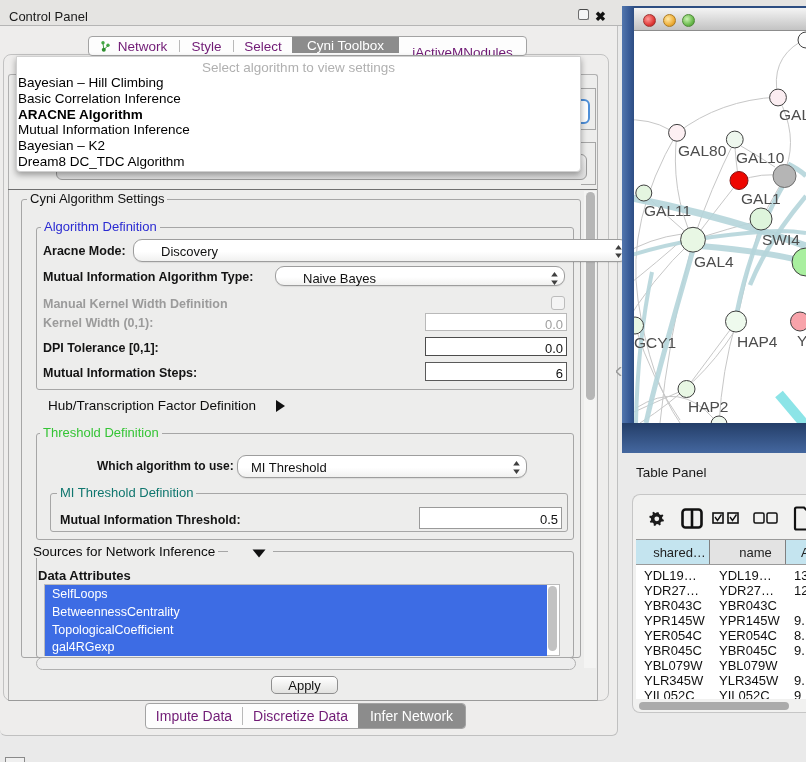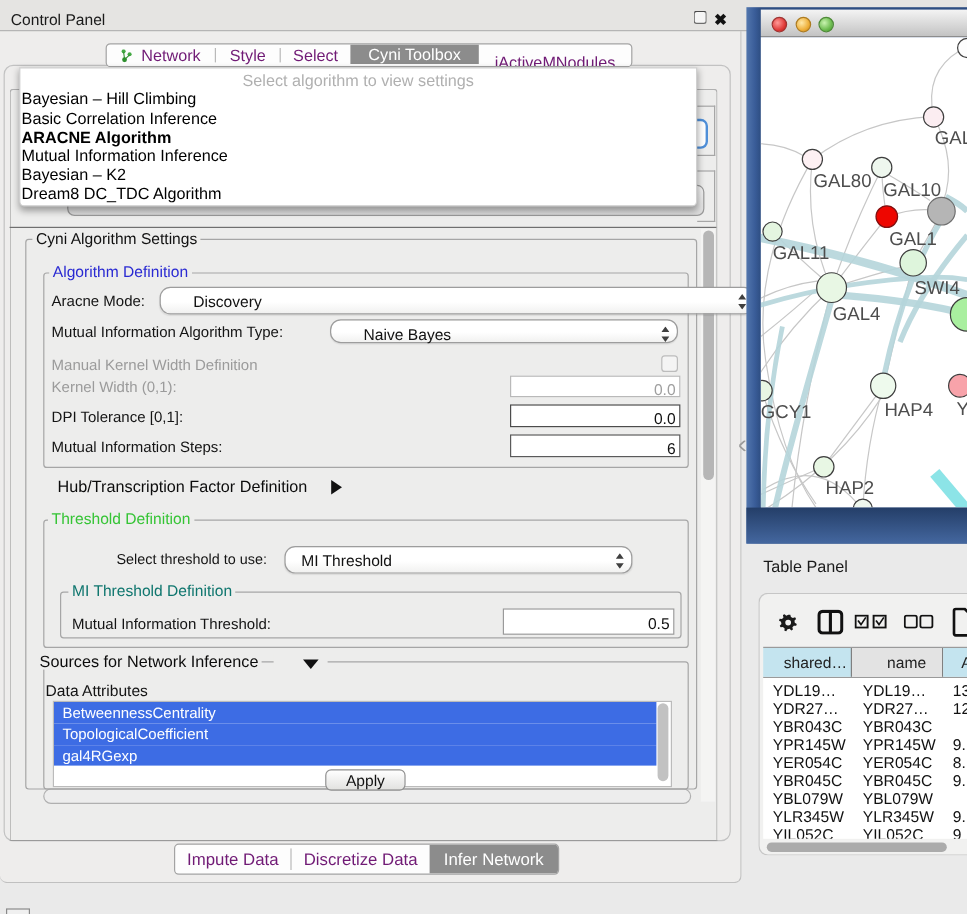--- a/index.html
+++ b/index.html
@@ -33,36 +33,36 @@
 .frag{position:absolute;}
 
 #vp-topline{left:8px;top:189px;width:589px;height:1px;background:#6f6f6f;}
 #vsb-track{left:584px;top:191px;width:12px;height:477px;background:#f4f4f3;}
 #vsb-thumb{left:586px;top:192px;width:9px;height:208px;background:#b6b6b6;border-radius:5px;}
 #hsb{left:36px;top:657px;width:540px;height:13px;border:1px solid #b0b0b0;
   border-radius:7px;background:#ededed;}
 
 .group{position:absolute;border:1px solid #a6a6a6;border-radius:3px;}
 .gtitle{position:absolute;background:#ededec;padding:0 3px;font-size:13px;line-height:13px;}
-label{position:absolute;font-size:12.5px;font-weight:normal;color:#141414;white-space:nowrap;}
+label{position:absolute;font-size:12.5px;font-weight:bold;color:#141414;white-space:nowrap;}
 label.dis{color:#9b9b9b;}
 .combo{position:absolute;background:linear-gradient(#ffffff 55%,#f1f1f0);
   border:1px solid #9d9d9d;border-radius:9px;box-shadow:0 1px 1px rgba(0,0,0,0.08);}
 .combo span{position:absolute;left:27px;top:4px;font-size:13px;color:#111;}
 .combo .arr{position:absolute;right:6px;top:5px;width:7px;}
 .field{position:absolute;background:#fff;border:1px solid #9a9a9a;
   font-size:13px;color:#111;text-align:right;padding:3px 3px 0 0;}
 .field.dis{color:#9f9f9f;border-color:#b9b9b9;}
 
 #datalist{left:44px;top:584px;width:516px;height:72px;background:#fff;border:1px solid #bbb;}
 .lrow{height:17.8px;width:502px;background:#3d6ce4;color:#fff;font-size:12.5px;
   padding:2px 0 0 7px;white-space:nowrap;overflow:hidden;}
 #list-sb{left:548px;top:586px;width:9px;height:65px;background:#c2c2c2;border-radius:5px;}
 
-#apply{left:271px;top:641px;width:67px;height:18px;background:linear-gradient(#ffffff,#e2e2e0);
+#apply{left:271px;top:676px;width:67px;height:18px;background:linear-gradient(#ffffff,#e2e2e0);
   border:1px solid #8f8f8f;border-radius:5px;font-size:13px;color:#111;
   text-align:center;padding-top:1px;}
 
 #popup{left:16px;top:56px;width:565px;height:116px;background:#fff;
   border:1px solid #d0d0d0;border-radius:0 0 4px 4px;
   box-shadow:0 3px 6px rgba(0,0,0,0.35);z-index:50;}
 #popup .hint{position:absolute;top:3px;width:100%;text-align:center;
   font-size:13.5px;color:#b0b0b0;}
 #popup .it{position:absolute;left:1px;font-size:13.5px;color:#000;white-space:nowrap;}
 
@@ -152,40 +152,41 @@
   <label style="left:43px;top:366px;">Mutual Information Steps:</label>
   <div class="field" style="left:425px;top:362px;width:142px;height:19px;border:1px solid #5a5a5a;">6</div>
 
   <div class="abs" style="left:48px;top:398px;font-size:13.5px;color:#0c0c0c;">Hub/Transcription Factor Definition</div>
   <svg class="abs" style="left:274px;top:399px;" width="12" height="14" viewBox="0 0 12 14">
       <path d="M2 1 L11 7 L2 13 Z" fill="#111"></path>
     </svg>
 
   <div class="group" style="left:36px;top:433px;width:538px;height:107px;"></div>
   <div class="gtitle" style="left:40px;top:426px;color:#35c435;">Threshold Definition</div>
-  <label style="left:97px;top:459px;font-size:12px;">Select threshold to use:</label>
+  <label style="left:97px;top:459px;font-size:12px;">Which algorithm to use:</label>
   <div class="combo" style="left:237px;top:455px;width:290px;height:23px;">
     <span style="left:13px;">MI Threshold</span>
     <svg class="arr" viewBox="0 0 7 13" height="13">
         <path d="M3.5 0 L6.8 4.6 L0.2 4.6 Z M3.5 13 L6.8 8.4 L0.2 8.4 Z" fill="#3f3f3f"></path>
       </svg>
   </div>
   <div class="group" style="left:50px;top:493px;width:518px;height:39px;"></div>
   <div class="gtitle" style="left:57px;top:486px;color:#0f766e;">MI Threshold Definition</div>
   <label style="left:60px;top:513px;">Mutual Information Threshold:</label>
   <div class="field" style="left:419px;top:507px;width:143px;height:22px;padding-top:4px;">0.5</div>
 
   <div class="group" style="left:36px;top:551px;width:538px;height:107px;"></div>
   <div class="gtitle" style="left:30px;top:545px;color:#0c0c0c;font-size:13.5px;">Sources for Network Inference</div>
   <div class="abs" style="left:228px;top:545px;width:45px;height:13px;background:#ededec;"></div>
   <svg class="abs" style="left:252px;top:549px;" width="14" height="9" viewBox="0 0 14 9">
       <path d="M0.5 0.5 L13.5 0.5 L7 8.5 Z" fill="#111"></path>
     </svg>
   <label style="left:38px;top:568px;font-size:13px;">Data Attributes</label>
   <div class="abs" id="datalist">
+    <div class="lrow">SelfLoops</div>
     <div class="lrow">BetweennessCentrality</div>
     <div class="lrow">TopologicalCoefficient</div>
     <div class="lrow">gal4RGexp</div>
   </div>
   <div class="abs" id="list-sb"></div>
 
   <div class="abs" id="apply">Apply</div>
 
   <div class="abs tabstrip" id="tabs-bot">
     <div class="seg" style="width:96px;font-size:14px;">Impute Data</div>

